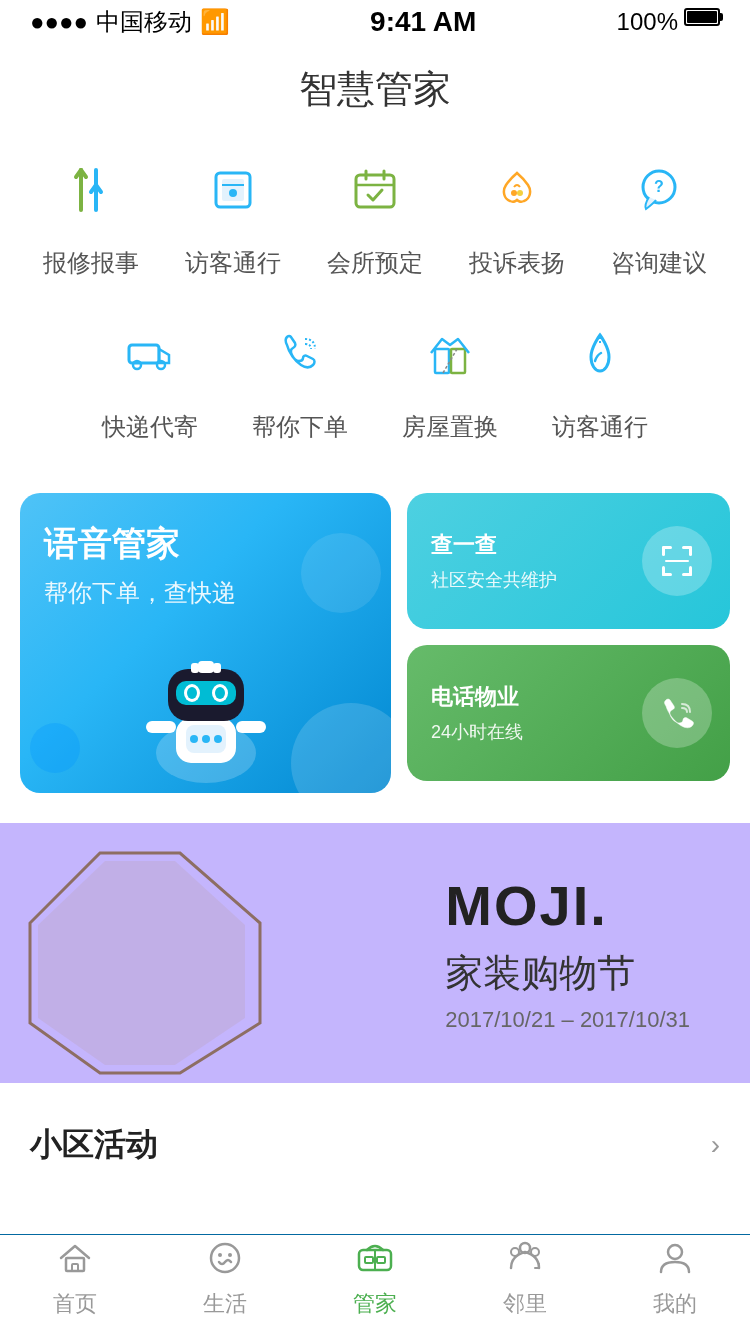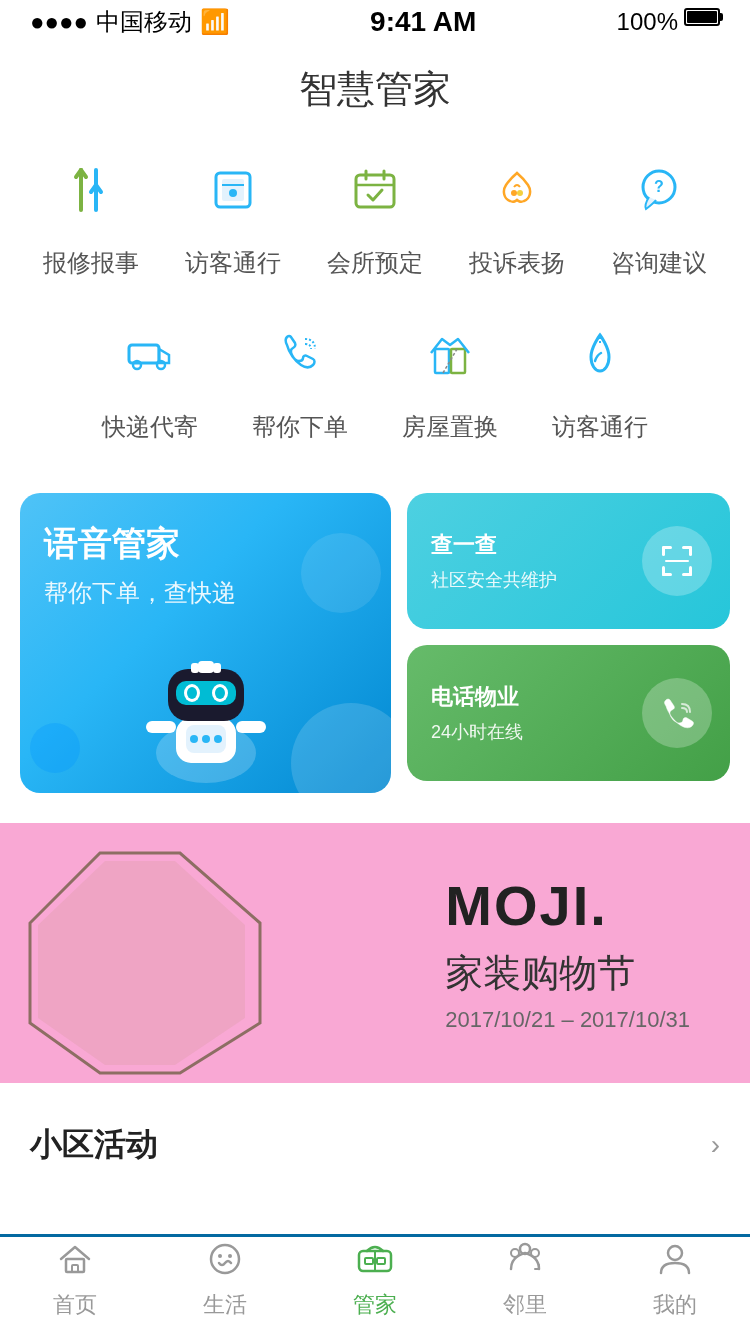--- a/index.html
+++ b/index.html
@@ -142,21 +142,21 @@
       background: rgba(255,255,255,0.25);
       border-radius: 50%;
       display: flex; align-items: center; justify-content: center;
       font-size: 32px;
       color: #fff;
     }
 
     
     .banner {
       margin: 10px 0;
-      background: #f9a8d4;
+      background: #c4b5fd;
       position: relative;
       height: 260px;
       overflow: hidden;
       display: flex;
       align-items: center;
     }
     .banner-text {
       position: absolute;
       right: 60px;
       top: 50%;
@@ -207,21 +207,21 @@
     }
 
     
     .bottom-nav {
       position: fixed;
       bottom: 0;
       left: 0;
       width: 750px;
       height: 100px;
       background: #fff;
-      border-top: 3px solid #0369a1;
+      border-top: 1px solid #0369a1;
       display: flex;
       justify-content: space-around;
       align-items: center;
       padding-bottom: 10px;
     }
     .nav-item {
       display: flex;
       flex-direction: column;
       align-items: center;
       gap: 4px;

